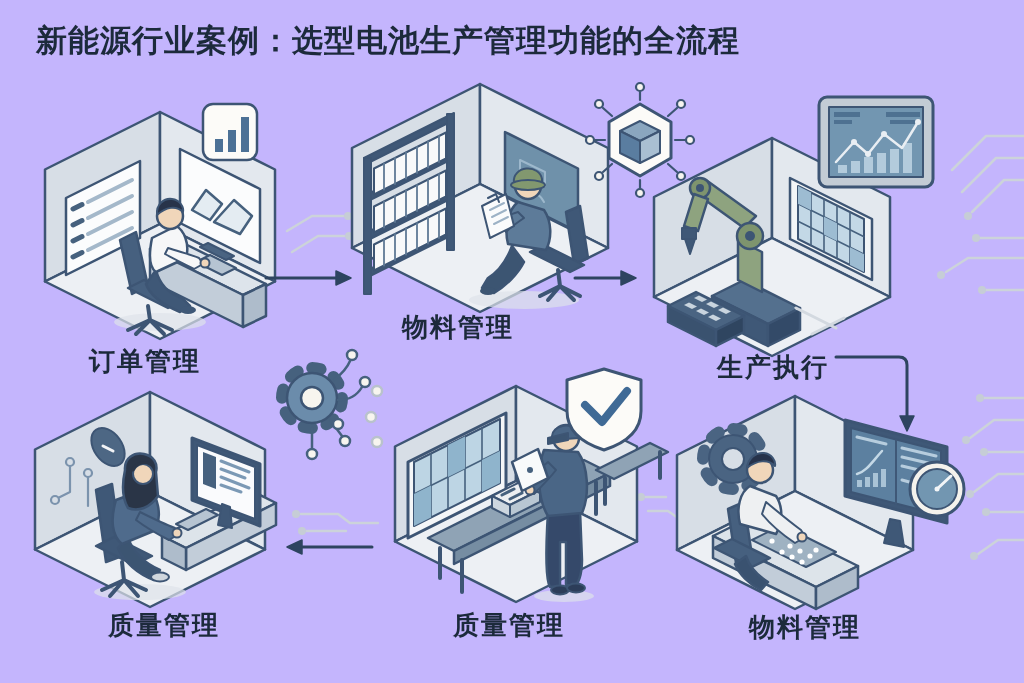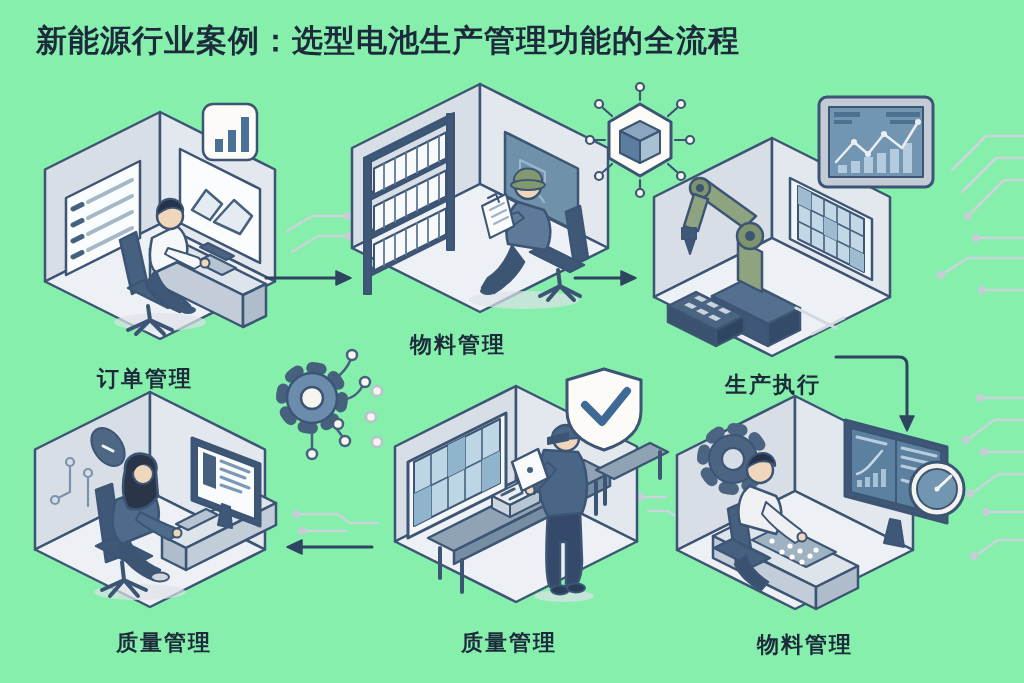--- a/index.html
+++ b/index.html
@@ -1,21 +1,21 @@
 <!DOCTYPE html>
 <html><head>
 <meta charset="utf-8">
 <style>
   html,body{margin:0;padding:0;background:#f7f5ef;}
-  .canvas{position:relative;width:1024px;height:683px;background:#86efac;overflow:hidden;
+  .canvas{position:relative;width:1024px;height:683px;background:#c4b5fd;overflow:hidden;
           font-family:"Liberation Sans","DejaVu Sans",sans-serif;}
   .title{position:absolute;left:36px;top:20px;font-size:31px;font-weight:800;
          color:#1c2a3b;letter-spacing:1px;white-space:nowrap;}
-  .panel-label{position:absolute;transform:translateX(-50%);font-size:22px;font-weight:700;
-         color:#1c2a3b;letter-spacing:2px;white-space:nowrap;margin-top:20px;}
+  .panel-label{position:absolute;transform:translateX(-50%);font-size:26px;font-weight:700;
+         color:#1c2a3b;letter-spacing:2px;white-space:nowrap;}
   .lbl-order{left:145px;top:344px;text-align:center;}
   .lbl-material{left:458px;top:310px;}
   .lbl-production{left:773px;top:350px;}
   .lbl-quality-review{left:164px;top:608px;}
   .lbl-quality-inspect{left:509px;top:608px;}
   .lbl-equipment{left:805px;top:610px;}
   svg{position:absolute;left:0;top:0;}
 </style>
 </head>
 <body>

